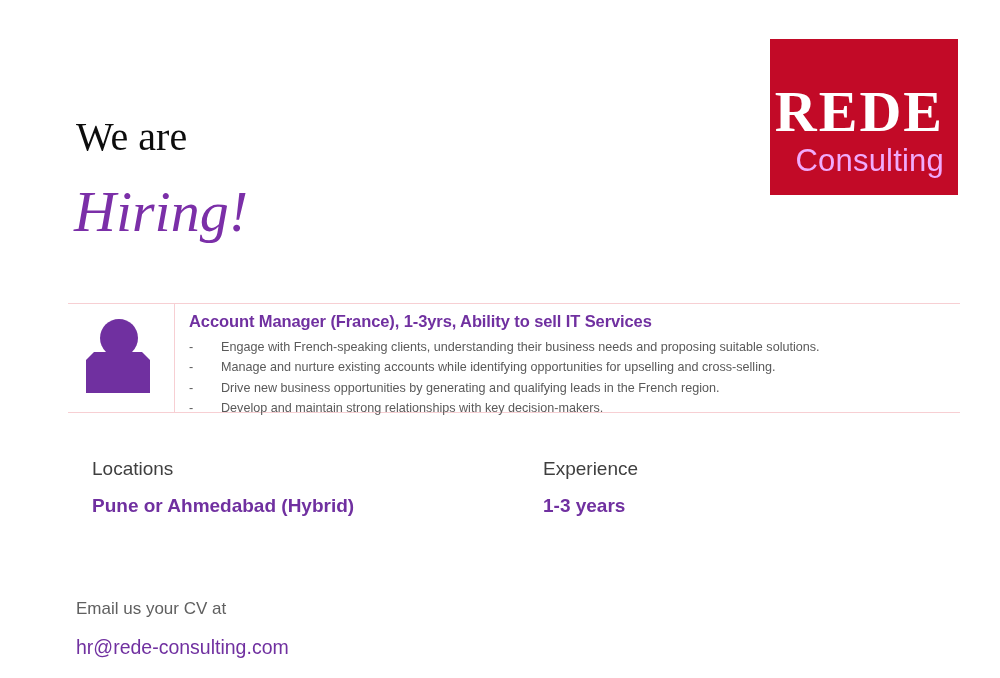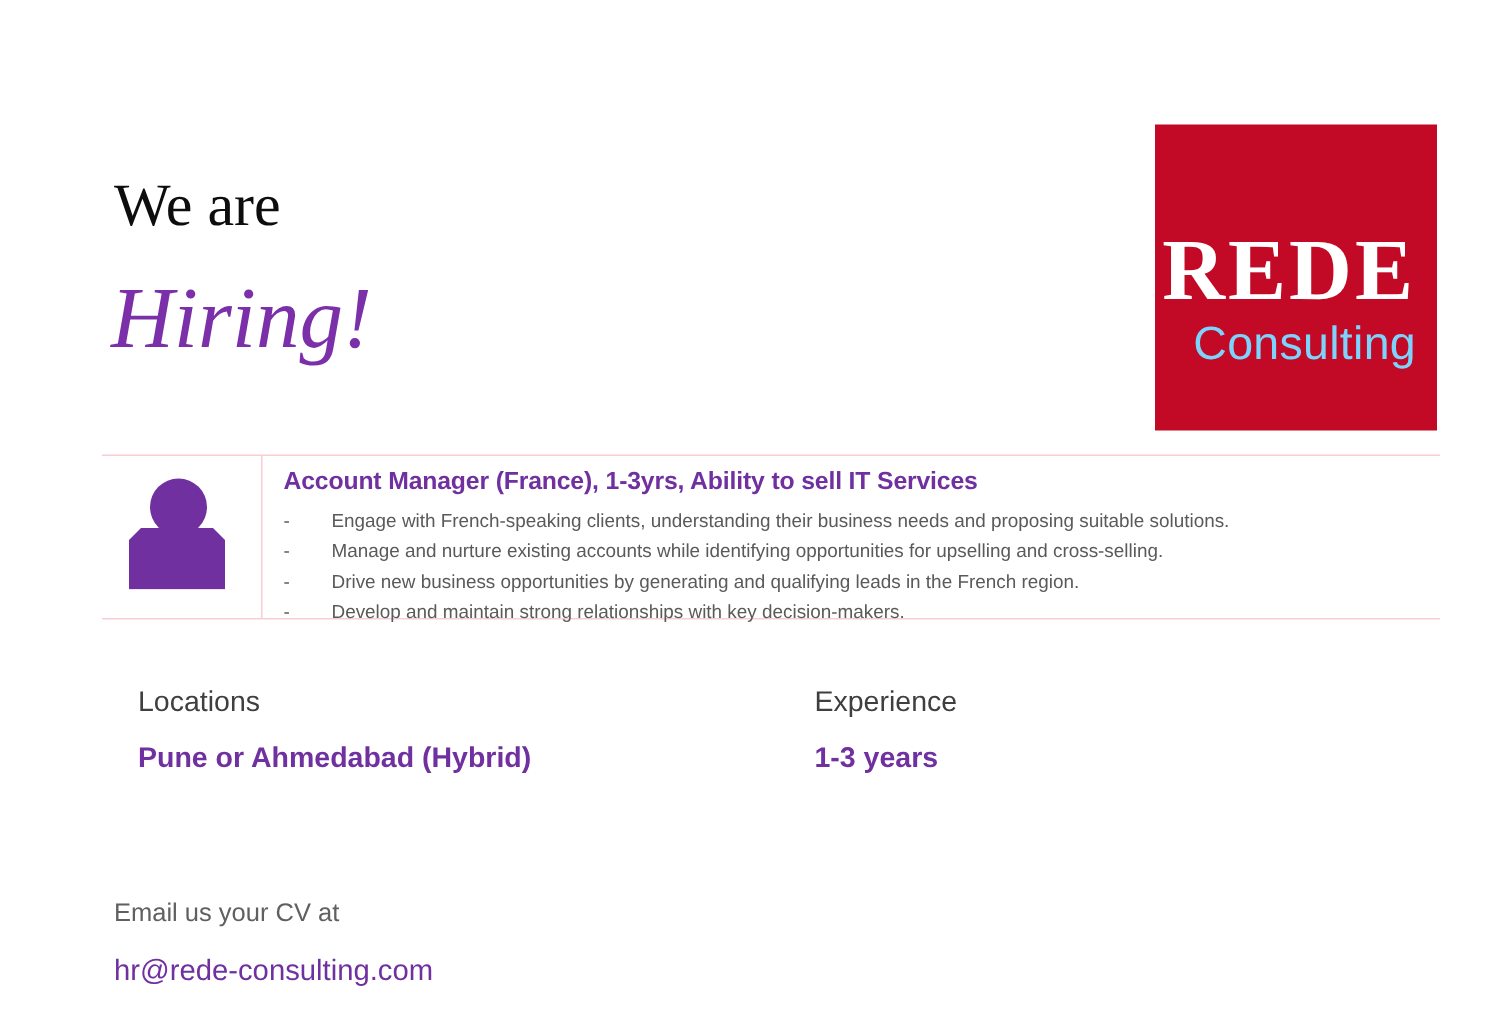--- a/index.html
+++ b/index.html
@@ -17,45 +17,44 @@
     background: #ffffff;
     overflow: hidden;
   }
 
   
   .logo {
     position: absolute;
     left: 770px;
     top: 39px;
     width: 188px;
-    height: 204px;
+    height: 156px;
     background: #C20A27;
     box-sizing: border-box;
     padding: 0 14px 0 14px;
     display: flex;
     flex-direction: column;
     justify-content: center;
     align-items: flex-end;
-    margin-top: 44px;
   }
   .logo-rede {
     font-family: "Liberation Serif", serif;
     font-weight: bold;
     font-size: 58px;
     line-height: 1.02;
     letter-spacing: 2px;
     color: #ffffff;
     margin-top: 26px;
   }
   .logo-consulting {
     font-family: "Liberation Sans", sans-serif;
     font-weight: normal;
     font-size: 31px;
     line-height: 1.1;
-    color: #7dd3fc;
+    color: #f0abfc;
     margin-top: 2px;
     letter-spacing: 0.2px;
   }
 
   
   .we-are {
     position: absolute;
     left: 76px;
     top: 117px;
     font-family: "Liberation Serif", serif;

